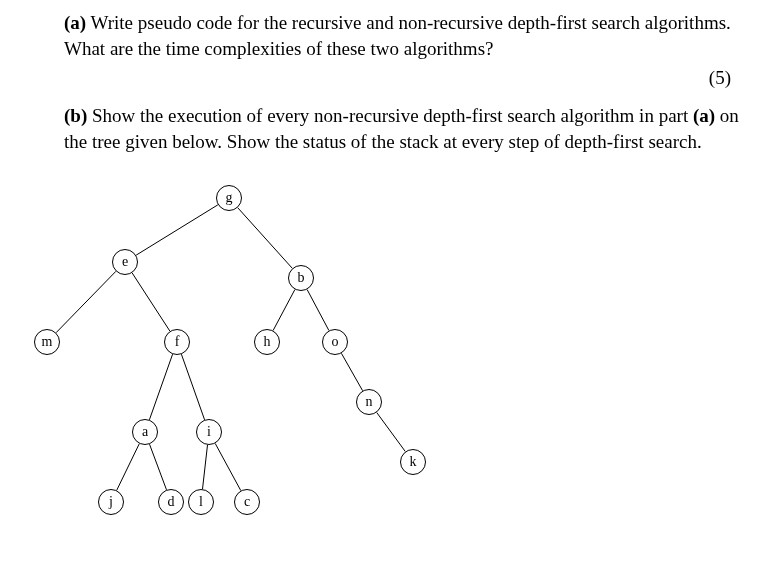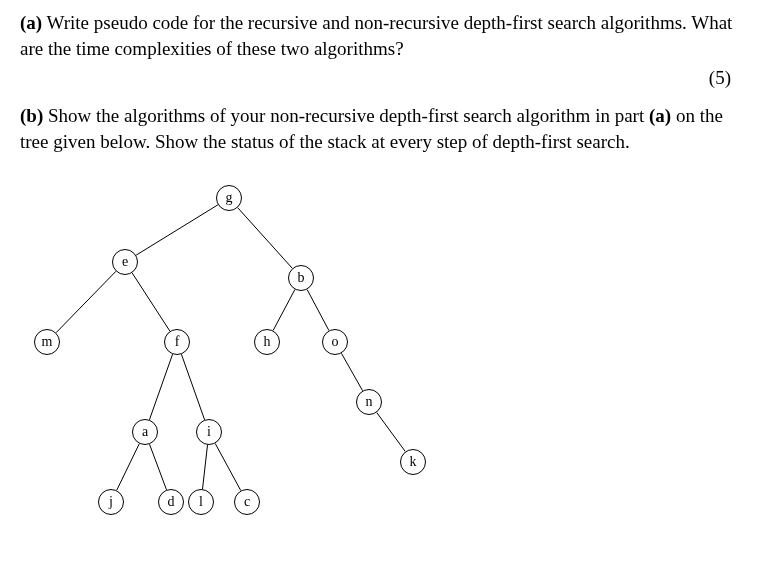--- a/index.html
+++ b/index.html
@@ -6,21 +6,21 @@
     body {
       width: 761px;
       height: 575px;
       background: #fff;
       font-family: "Times New Roman", Times, serif;
       font-size: 19px;
       color: #000;
       padding: 10px 20px;
       position: relative;
     }
-    .para { line-height: 1.35; margin-bottom: 6px; }
+    .para { line-height: 1.35; margin-bottom: 6px; margin-left: 44px; }
     .bold { font-weight: bold; }
     .marks { text-align: right; margin-right: 10px; margin-bottom: 14px; font-size: 19px;}
     .tree-area {
       position: relative;
       width: 720px;
       height: 380px;
       margin-top: 10px;
     }
     .node {
       position: absolute;
@@ -49,21 +49,21 @@
   </style>
 </head>
 <body>
 
 <p class="para">
   <span class="bold">(a)</span><span> Write pseudo code for the recursive and non-recursive depth-first search algorithms. What are the time complexities of these two algorithms?</span>
 </p>
 <p class="marks">(5)</p>
 
 <p class="para">
-  <span class="bold">(b)</span><span> Show the algorithms of your non-recursive depth-first search algorithm in part </span><span class="bold">(a)</span><span> on the tree given below. Show the status of the stack at every step of depth-first search.</span>
+  <span class="bold">(b)</span><span> Show the execution of every non-recursive depth-first search algorithm in part </span><span class="bold">(a)</span><span> on the tree given below. Show the status of the stack at every step of depth-first search.</span>
 </p>
 
 <div class="tree-area">
   <svg class="edges" id="tree-edges">
       <line x1="197.9" y1="39.8" x2="116.1" y2="90.2"></line>
       <line x1="217.7" y1="42.7" x2="272.3" y2="103.3"></line>
       <line x1="95.9" y1="106.3" x2="36.1" y2="167.7"></line>
       <line x1="112.1" y1="107.9" x2="149.9" y2="166.1"></line>
       <line x1="274.9" y1="124.5" x2="253.1" y2="165.5"></line>
       <line x1="287.1" y1="124.5" x2="308.9" y2="165.5"></line>

